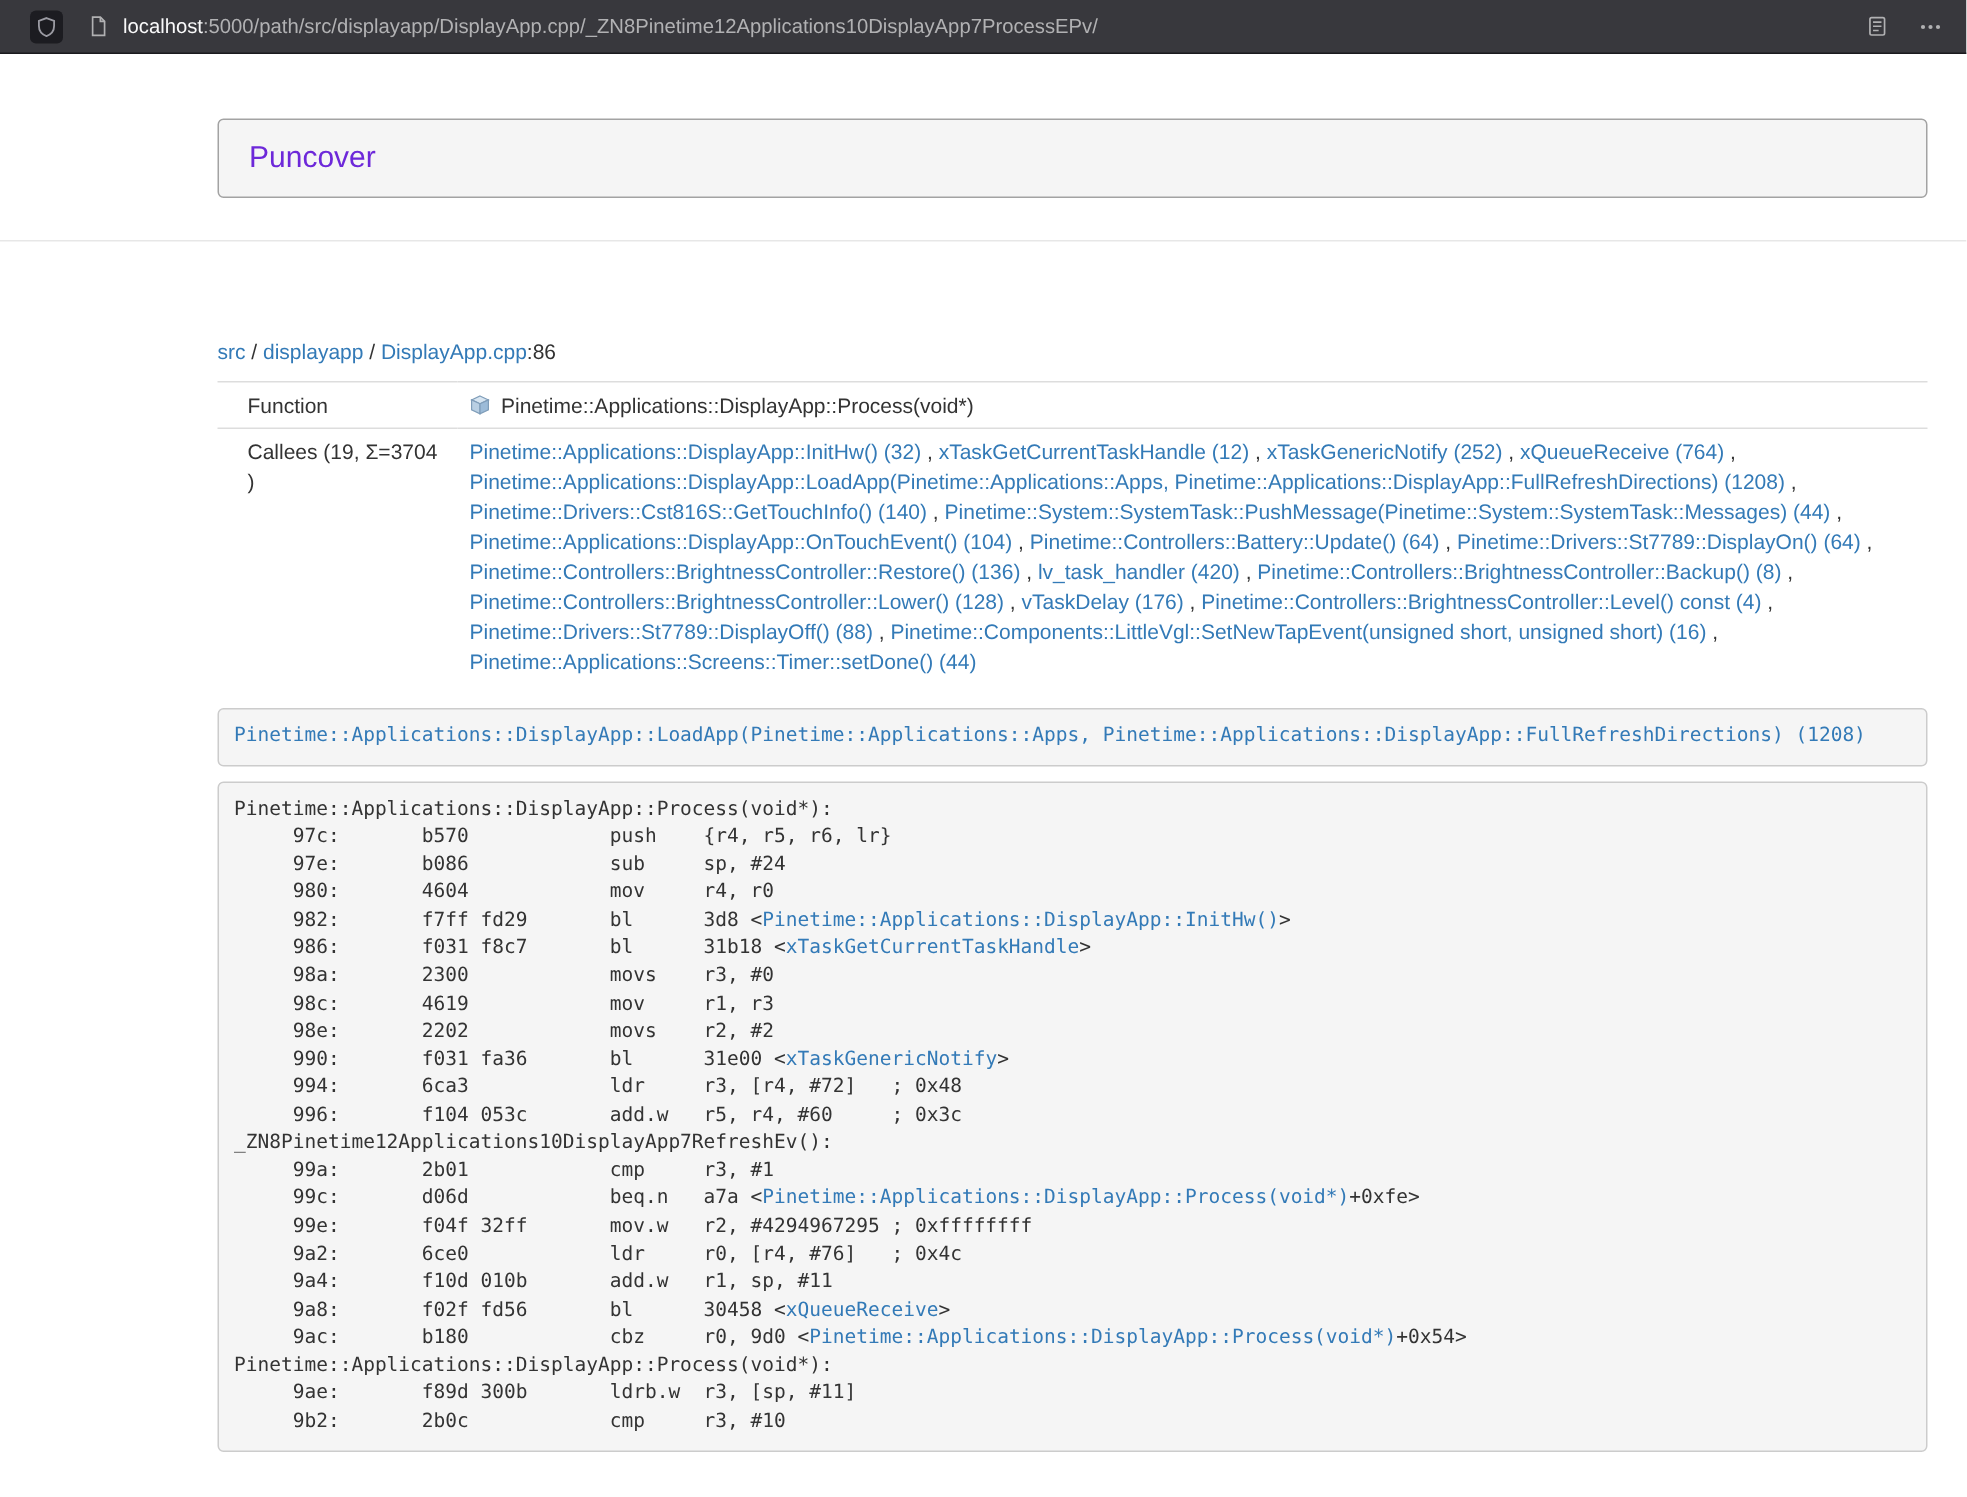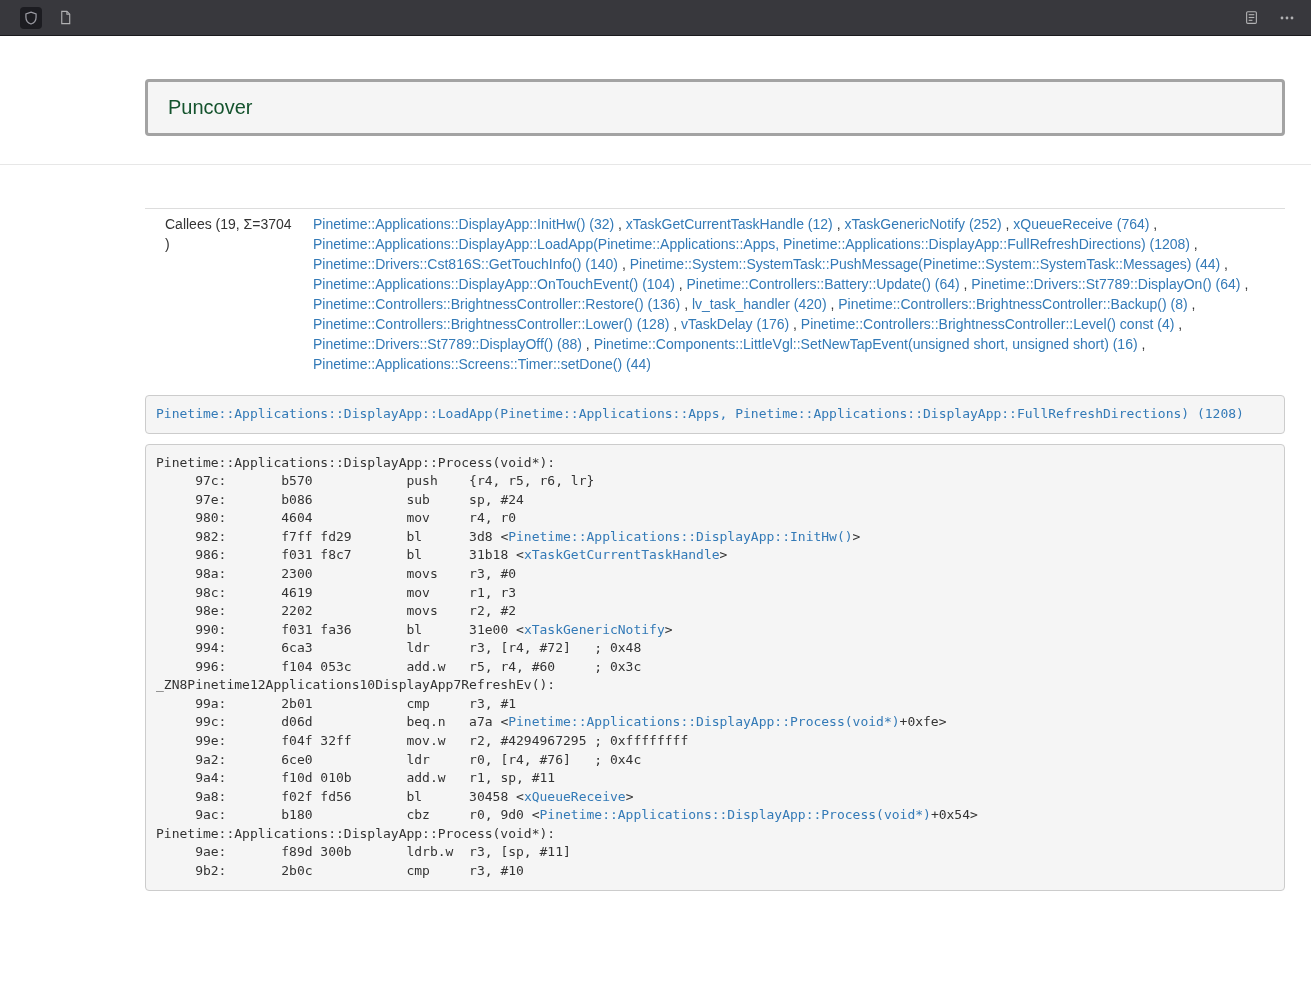--- a/index.html
+++ b/index.html
@@ -23,22 +23,22 @@
     overflow: hidden; text-overflow: ellipsis;
   }
   .url-host { color: #f9f9fa; }
   .chrome-actions { display: flex; align-items: center; gap: 20px; margin: 0 16px 0 12px; flex: none; }
   .chrome-actions > span { display: flex; align-items: center; cursor: pointer; }
 
   
   .content { padding: 43px 26px 0 145px; }
   .content-upper { margin-bottom: 28px; }
   .panel {
-    background: #f5f5f5; border: 3px solid #a3a3a3; border-radius: 4px;
-    padding: 14px 20px; font-size: 20px; line-height: 23px; color: #14532d;
+    background: #f5f5f5; border: 1px solid #a3a3a3; border-radius: 4px;
+    padding: 14px 20px; font-size: 20px; line-height: 23px; color: #6d28d9;
   }
   hr.full { border: none; border-top: 1px solid #e7e7e7; margin: 0; }
   a { color: #337ab7; text-decoration: none; cursor: pointer; }
 
   .breadcrumb { margin: 20px 0 10px; font-size: 14px; line-height: 20px; color: #333; }
 
   
   table.main { width: 100%; border-collapse: collapse; font-size: 14px; }
   table.main > tbody > tr > td {
     border-top: 1px solid #ddd; vertical-align: top; line-height: 20px;
@@ -81,20 +81,21 @@
       <path d="M8 1.2 L13.8 3.3 V7 C13.8 10.9 11.2 13.7 8 14.9 C4.8 13.7 2.2 10.9 2.2 7 V3.3 Z" fill="none" stroke="#9a9aa2" stroke-width="1.4"></path>
     </svg>
   </div>
   <div class="url-area">
     <span class="page-icon">
       <svg width="15" height="15" viewBox="0 0 16 16">
         <path d="M4 1.5 H9.5 L12.5 4.5 V14.5 H4 Z" fill="none" stroke="#b1b1b3" stroke-width="1.2"></path>
         <path d="M9.5 1.5 V4.5 H12.5" fill="none" stroke="#b1b1b3" stroke-width="1.2"></path>
       </svg>
     </span>
+    <span class="url-text"><span class="url-host">localhost</span><span class="url-rest">:5000/path/src/displayapp/DisplayApp.cpp/_ZN8Pinetime12Applications10DisplayApp7ProcessEPv/</span></span>
   </div>
   <div class="chrome-actions">
     <span>
       <svg width="15" height="15" viewBox="0 0 16 16">
         <rect x="2.8" y="1.8" width="10.4" height="12.4" rx="1.2" fill="none" stroke="#b1b1b3" stroke-width="1.2"></rect>
         <line x1="5" y1="5" x2="11" y2="5" stroke="#b1b1b3" stroke-width="1.2"></line>
         <line x1="5" y1="8" x2="11" y2="8" stroke="#b1b1b3" stroke-width="1.2"></line>
         <line x1="5" y1="11" x2="9" y2="11" stroke="#b1b1b3" stroke-width="1.2"></line>
       </svg>
     </span>
@@ -110,23 +111,39 @@
 
 <div class="content content-upper">
   <div class="panel">
     <span>Puncover</span>
   </div>
 </div>
 
 <hr class="full">
 
 <div class="content">
+  <div class="breadcrumb"><a href="#">src</a> / <a href="#">displayapp</a> / <a href="#">DisplayApp.cpp</a>:86</div>
 
   <table class="main">
     <tbody>
+      <tr>
+        <td class="label-col">Function</td>
+        <td class="value-col">
+          <span class="func-line">
+            <span class="func-icon">
+              <svg width="14" height="14" viewBox="0 0 14 14">
+                <polygon points="7,1 12.6,3.6 7,6.2 1.4,3.6" fill="#d7e5f1" stroke="#7f9db9" stroke-width="0.8"></polygon>
+                <polygon points="1.4,3.6 7,6.2 7,12.8 1.4,10.2" fill="#b9cfe3" stroke="#7f9db9" stroke-width="0.8"></polygon>
+                <polygon points="12.6,3.6 7,6.2 7,12.8 12.6,10.2" fill="#9cbbd8" stroke="#7f9db9" stroke-width="0.8"></polygon>
+              </svg>
+            </span>
+            <span>Pinetime::Applications::DisplayApp::Process(void*)</span>
+          </span>
+        </td>
+      </tr>
       <tr>
         <td class="label-col">Callees (19, Σ=3704 )</td>
         <td class="value-col callees-cell"><a href="#">Pinetime::Applications::DisplayApp::InitHw() (32)</a> , <a href="#">xTaskGetCurrentTaskHandle (12)</a> , <a href="#">xTaskGenericNotify (252)</a> , <a href="#">xQueueReceive (764)</a> , <a href="#">Pinetime::Applications::DisplayApp::LoadApp(Pinetime::Applications::Apps, Pinetime::Applications::DisplayApp::FullRefreshDirections) (1208)</a> , <a href="#">Pinetime::Drivers::Cst816S::GetTouchInfo() (140)</a> , <a href="#">Pinetime::System::SystemTask::PushMessage(Pinetime::System::SystemTask::Messages) (44)</a> , <a href="#">Pinetime::Applications::DisplayApp::OnTouchEvent() (104)</a> , <a href="#">Pinetime::Controllers::Battery::Update() (64)</a> , <a href="#">Pinetime::Drivers::St7789::DisplayOn() (64)</a> , <a href="#">Pinetime::Controllers::BrightnessController::Restore() (136)</a> , <a href="#">lv_task_handler (420)</a> , <a href="#">Pinetime::Controllers::BrightnessController::Backup() (8)</a> , <a href="#">Pinetime::Controllers::BrightnessController::Lower() (128)</a> , <a href="#">vTaskDelay (176)</a> , <a href="#">Pinetime::Controllers::BrightnessController::Level() const (4)</a> , <a href="#">Pinetime::Drivers::St7789::DisplayOff() (88)</a> , <a href="#">Pinetime::Components::LittleVgl::SetNewTapEvent(unsigned short, unsigned short) (16)</a> , <a href="#">Pinetime::Applications::Screens::Timer::setDone() (44)</a></td>
       </tr>
     </tbody>
   </table>
 
   <pre class="hl"><a href="#">Pinetime::Applications::DisplayApp::LoadApp(Pinetime::Applications::Apps, Pinetime::Applications::DisplayApp::FullRefreshDirections) (1208)</a></pre>
 
   <pre class="disasm" id="disasm">Pinetime::Applications::DisplayApp::Process(void*):

